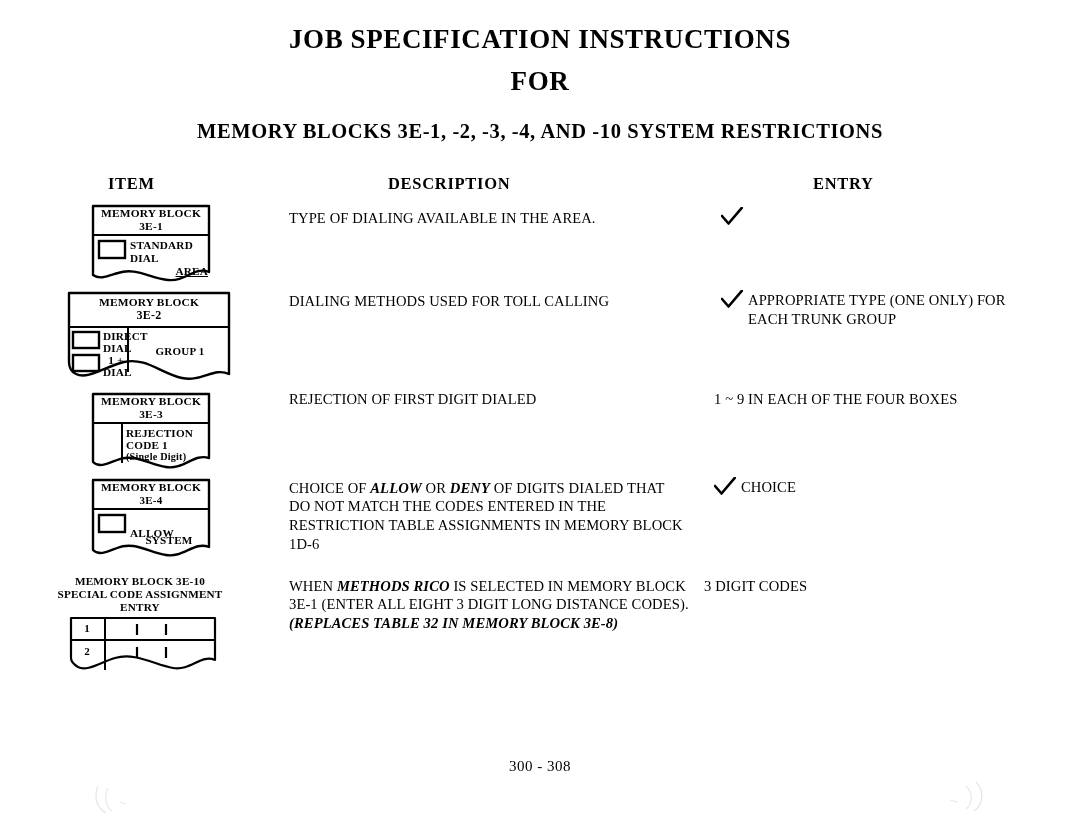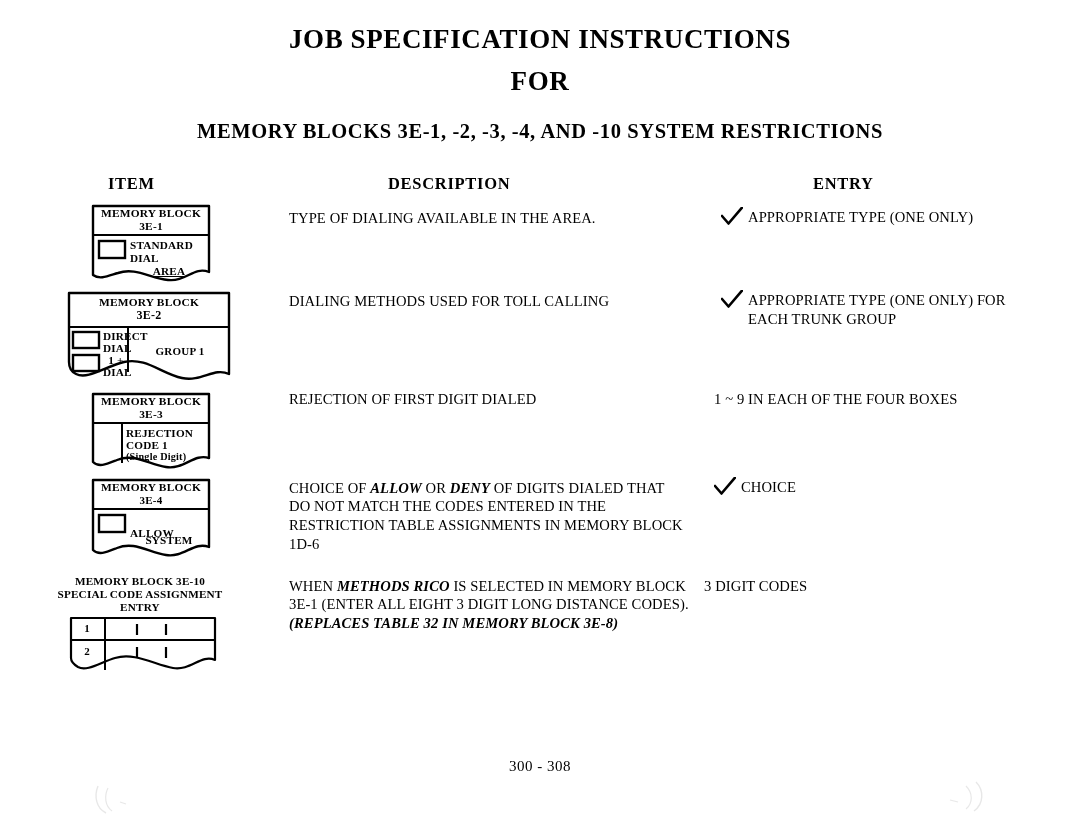--- a/index.html
+++ b/index.html
@@ -141,34 +141,33 @@
                  C 104 63, 96 79, 78 77
                  C 60 75, 45 64, 28 70
                  C 18 73, 10 77, 3 72 Z" fill="#ffffff" stroke="#000000" stroke-width="2.4" stroke-linejoin="round"></path>
         <line x1="3" y1="32" x2="119" y2="32" stroke="#000000" stroke-width="2"></line>
         <rect x="9" y="38" width="26" height="17" fill="#ffffff" stroke="#000000" stroke-width="2.4"></rect>
       </svg>
       <div class="mb-label" style="left:1px; top:4px; width:120px; font-size:11.4px;">MEMORY BLOCK</div>
       <div class="mb-label" style="left:1px; top:17px; width:120px; font-size:11.4px;">3E-1</div>
       <div class="mb-label" style="left:40px; top:36px; width:78px; font-size:11.2px; text-align:left;">STANDARD</div>
       <div class="mb-label" style="left:40px; top:49px; width:78px; font-size:11.2px; text-align:left;">DIAL</div>
-      <div class="mb-label" style="left:40px; top:62px; width:78px; font-size:11.2px; text-align:center;text-decoration:underline;">AREA</div>
+      <div class="mb-label" style="left:40px; top:62px; width:78px; font-size:11.2px; text-align:right;text-decoration:underline;">AREA</div>
     </div>
   </div>
 
   <div class="row-desc" style="top:9px;">TYPE OF DIALING AVAILABLE IN THE AREA.</div>
 
   <div class="row-entry" style="left:721px; top:7px; width:330px;">
     <div class="entry-with-check">
       <span class="checkmark">
         <svg width="22" height="18" viewBox="0 0 22 18">
           <path d="M1 9 L7.5 16.5 L21 0.6" fill="none" stroke="#000000" stroke-width="2.6" stroke-linecap="round" stroke-linejoin="round"></path>
         </svg>
       </span>
-      <span class="entry-text">APPROPRIATE  TYPE  (ONE ONLY)</span>
     </div>
   </div>
 
   <div class="row-item" style="left:66px; top:90px;">
     <div class="mb">
       <svg width="166" height="96" viewBox="0 0 166 96">
         <path d="M3 3 H163 V84
                  C 148 77, 136 92, 116 88
                  C 96 84, 80 67, 58 72
                  C 40 76, 22 90, 10 84

